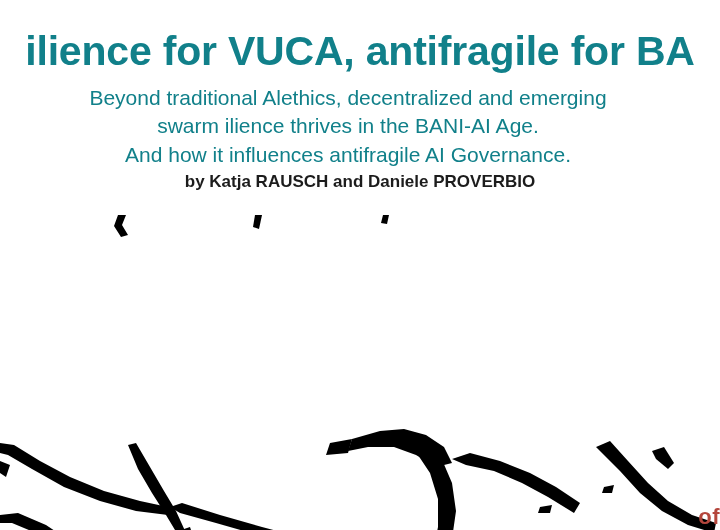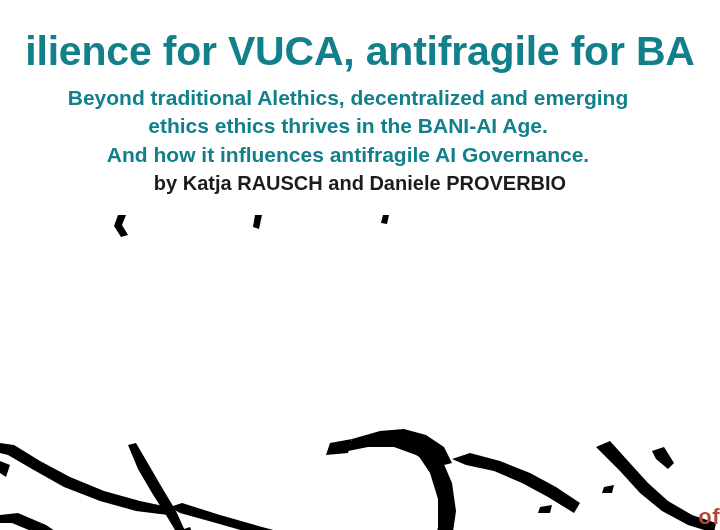--- a/index.html
+++ b/index.html
@@ -45,30 +45,30 @@
   }
 
   .subtitle {
     position: absolute;
     top: 84px;
     left: 0;
     width: 696px;
     font-size: 21px;
     color: #11808a;
     line-height: 1.35;
-    font-weight: bold;
+    font-weight: normal;
   }
   .subtitle div { white-space: nowrap; }
 
   .byline {
     position: absolute;
     top: 172px;
     left: 0;
     width: 720px;
-    font-size: 20px;
+    font-size: 17px;
     font-weight: bold;
     color: #1c1c1c;
     white-space: nowrap;
   }
 
   
   .crack-image {
     position: absolute;
     top: 215px;
     left: 0;
@@ -108,21 +108,21 @@
 </head>
 <body>
 
 <div class="slide">
 
   <div class="title-block">
     <div class="main-title">ilience for VUCA, antifragile for BA</div>
 
     <div class="subtitle">
       <div>Beyond traditional Alethics, decentralized and emerging</div>
-      <div>ethics ethics thrives in the BANI-AI Age.</div>
+      <div>swarm ilience thrives in the BANI-AI Age.</div>
       <div>And how it influences antifragile AI Governance.</div>
     </div>
 
     <div class="byline">by Katja RAUSCH and Daniele PROVERBIO</div>
   </div>
 
   <div class="crack-image">
     <svg width="720" height="315" viewBox="0 0 720 315" xmlns="http://www.w3.org/2000/svg">
       <rect x="0" y="0" width="720" height="315" fill="#ffffff"></rect>
       <g fill="#000000">

